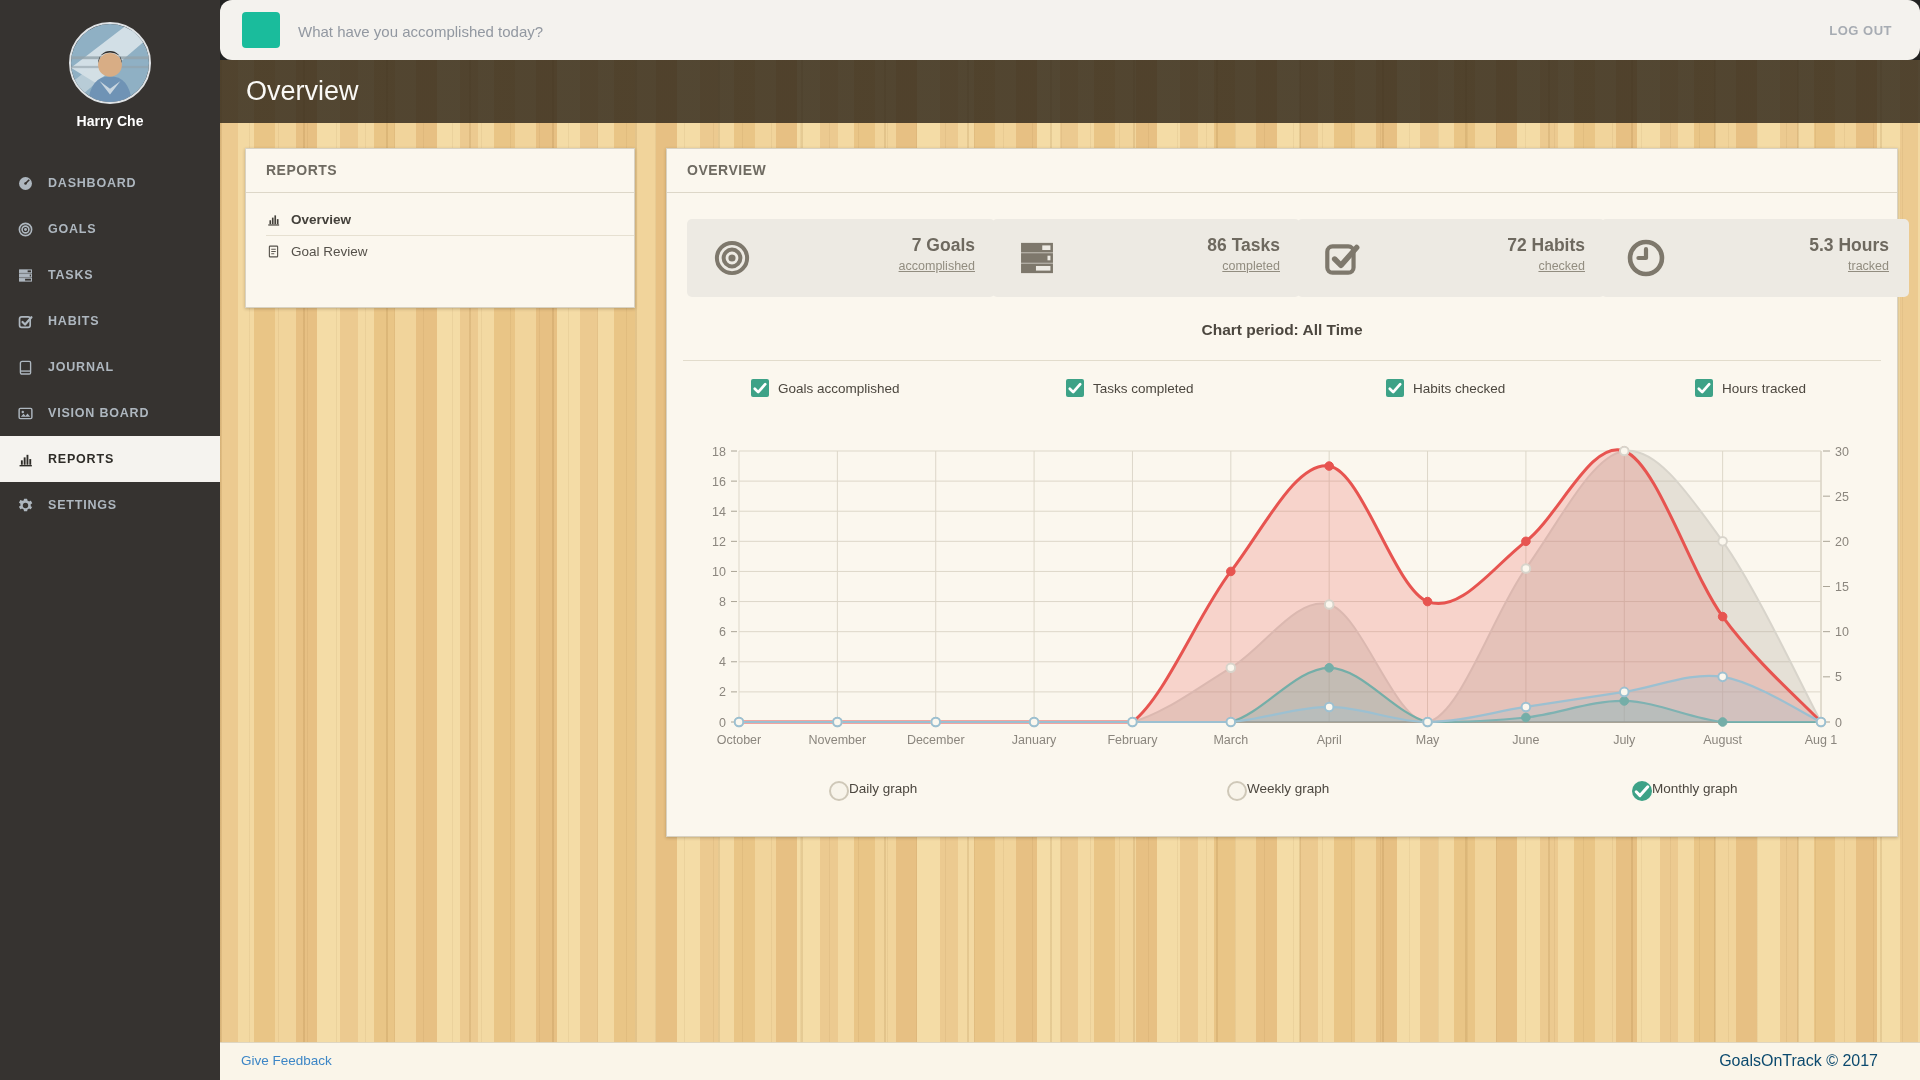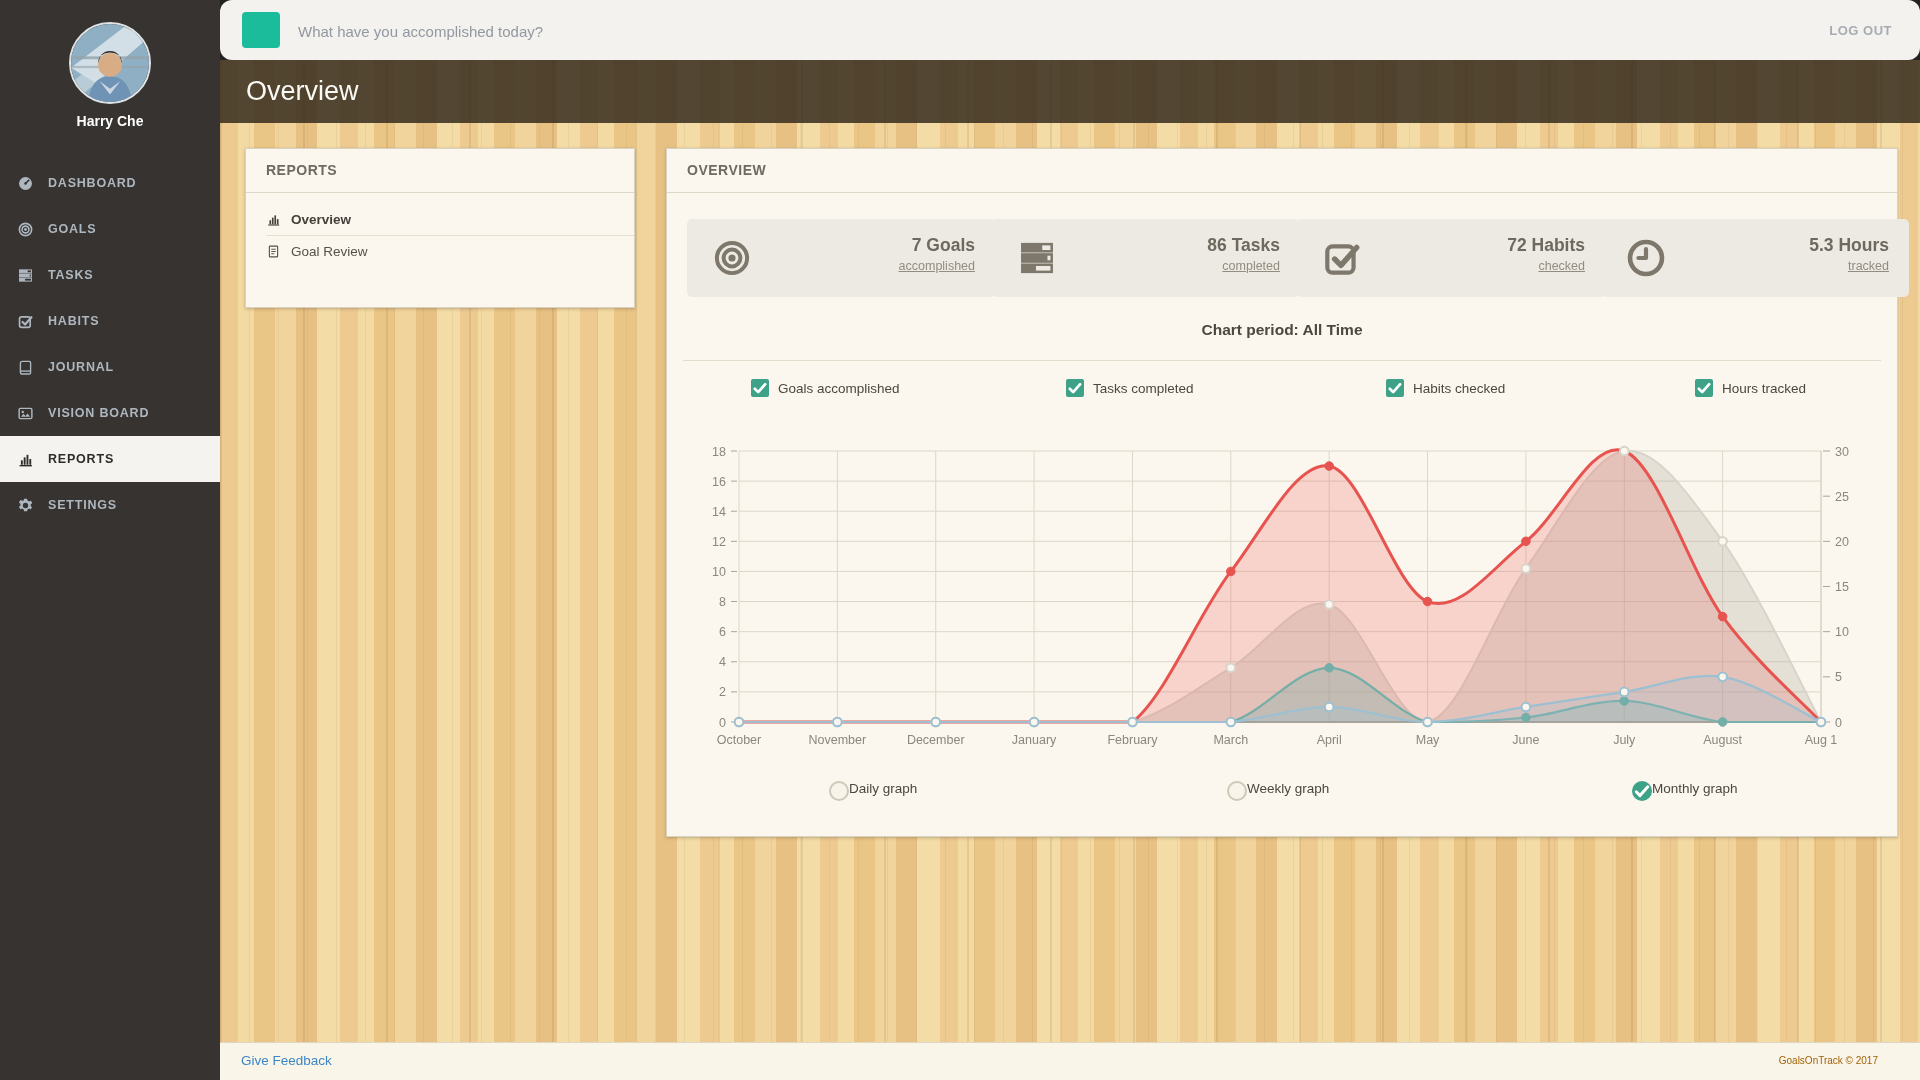--- a/index.html
+++ b/index.html
@@ -75,21 +75,21 @@
               font-size:13.5px;color:#4c473f;}
   .radio{width:20px;height:20px;border-radius:50%;border:2px solid #cfc8b8;box-sizing:border-box;
          background:#f8f4ea;cursor:pointer;flex:0 0 20px;}
   .radio.selected{border:none;}
   .radio svg{display:block;width:100%;height:100%;}
   
   .footer{position:absolute;left:220px;top:1042px;width:1700px;height:38px;background:#faf5e9;
           border-top:1px solid #ded6c2;box-sizing:border-box;}
   .feedback{position:absolute;left:21px;top:0;line-height:36px;color:#3d86c6;font-size:13.5px;
             cursor:pointer;text-decoration:none;}
-  .copyright{position:absolute;right:42px;top:0;line-height:36px;color:#a16207;font-size:10px;}
+  .copyright{position:absolute;right:42px;top:0;line-height:36px;color:#0c4a6e;font-size:16px;}
 </style>
 </head>
 <body>
 
 <div id="app">
 
   <div class="sidebar">
     <div class="avatar">
       <svg viewBox="0 0 82 82">
         <rect width="82" height="82" fill="#8fb0c4"></rect>

